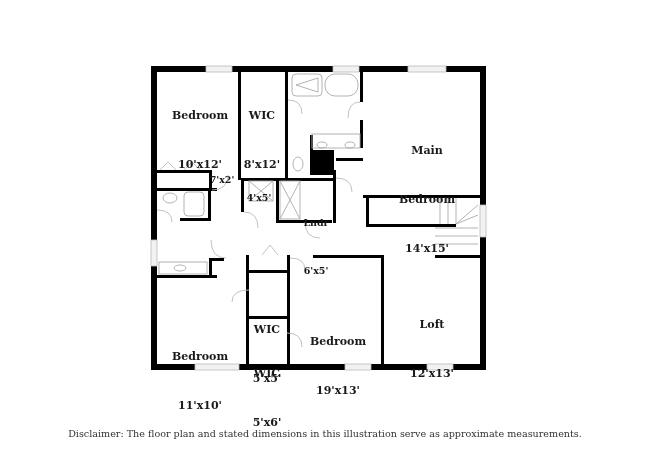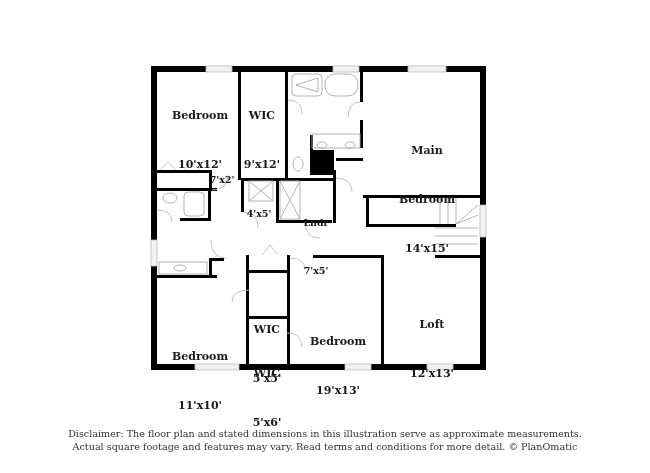--- a/index.html
+++ b/index.html
@@ -110,36 +110,36 @@
     <path d="M160 170 L168 162 L176 170 M184 170 L192 162 L200 170"></path>
   </g>
 </svg>
 
 <div class="room-label" style="left:200px; top:110px;">
   <span>Bedroom</span>
   <span class="dim">10'x12'</span>
 </div>
 <div class="room-label" style="left:262px; top:110px;">
   <span>WIC</span>
-  <span class="dim">9'x12'</span>
+  <span class="dim">8'x12'</span>
 </div>
 <div class="room-label" style="left:427px; top:108px;">
   <span class="dim">Main</span>
   <span class="dim">Bedroom</span>
   <span class="dim">14'x15'</span>
 </div>
 <div class="room-label small" style="left:182px; top:174px;margin-left:40px;">
   <span>7'x2'</span>
 </div>
-<div class="room-label small" style="left:259px; top:208px;">
+<div class="room-label small" style="left:259px; top:192px;">
   <span>4'x5'</span>
 </div>
 <div class="room-label small" style="left:316px; top:180px;">
   <span class="dim">Lndr</span>
-  <span class="dim">7'x5'</span>
+  <span class="dim">6'x5'</span>
 </div>
 <div class="room-label" style="left:267px; top:287px;">
   <span class="dim">WIC</span>
   <span class="dim">5'x5'</span>
 </div>
 <div class="room-label" style="left:267px; top:331px;">
   <span class="dim">WIC</span>
   <span class="dim">5'x6'</span>
 </div>
 <div class="room-label" style="left:200px; top:314px;">
@@ -150,14 +150,13 @@
   <span class="dim">Bedroom</span>
   <span class="dim">19'x13'</span>
 </div>
 <div class="room-label" style="left:432px; top:282px;">
   <span class="dim">Loft</span>
   <span class="dim">12'x13'</span>
 </div>
 
 <div id="disclaimer">
   <div>Disclaimer: The floor plan and stated dimensions in this illustration serve as approximate measurements.</div>
-  <div>Actual square footage and features may vary. Read terms and conditions for more detail. © PlanOmatic</div>
 </div>
 
 </body></html>

